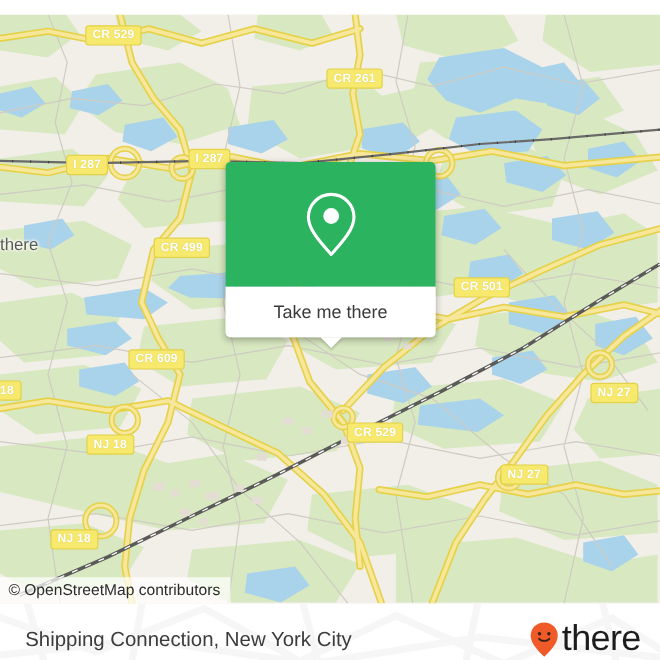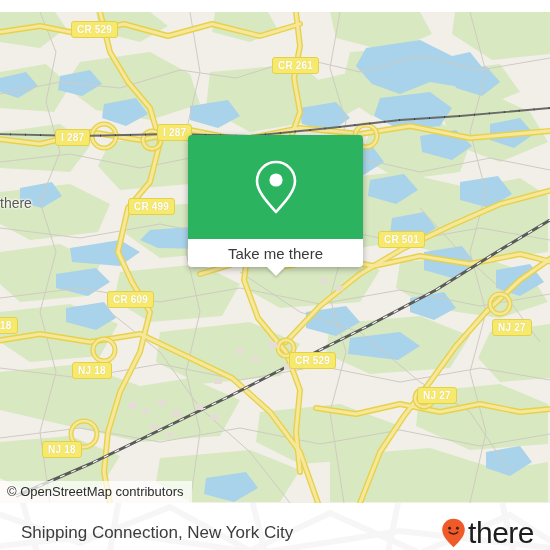--- a/index.html
+++ b/index.html
@@ -54,21 +54,21 @@
   }
   .popup-head{
     background:#2bb35f;
     height:104px;
     border-radius:4px 4px 0 0;
     display:flex;align-items:center;justify-content:center;
   }
   .popup-pin{width:44px;height:56px;display:block;}
   .popup-action{
     background:#ffffff;
-    height:28px;
+    height:42px;
     border-radius:0 0 4px 4px;
     display:flex;align-items:center;justify-content:center;
     color:#3a3a3a;
     font-size:15px;
     position:relative;
   }
   .popup-tail{
     position:absolute;
     left:50%;margin-left:-9px;bottom:-9px;
     width:0;height:0;

